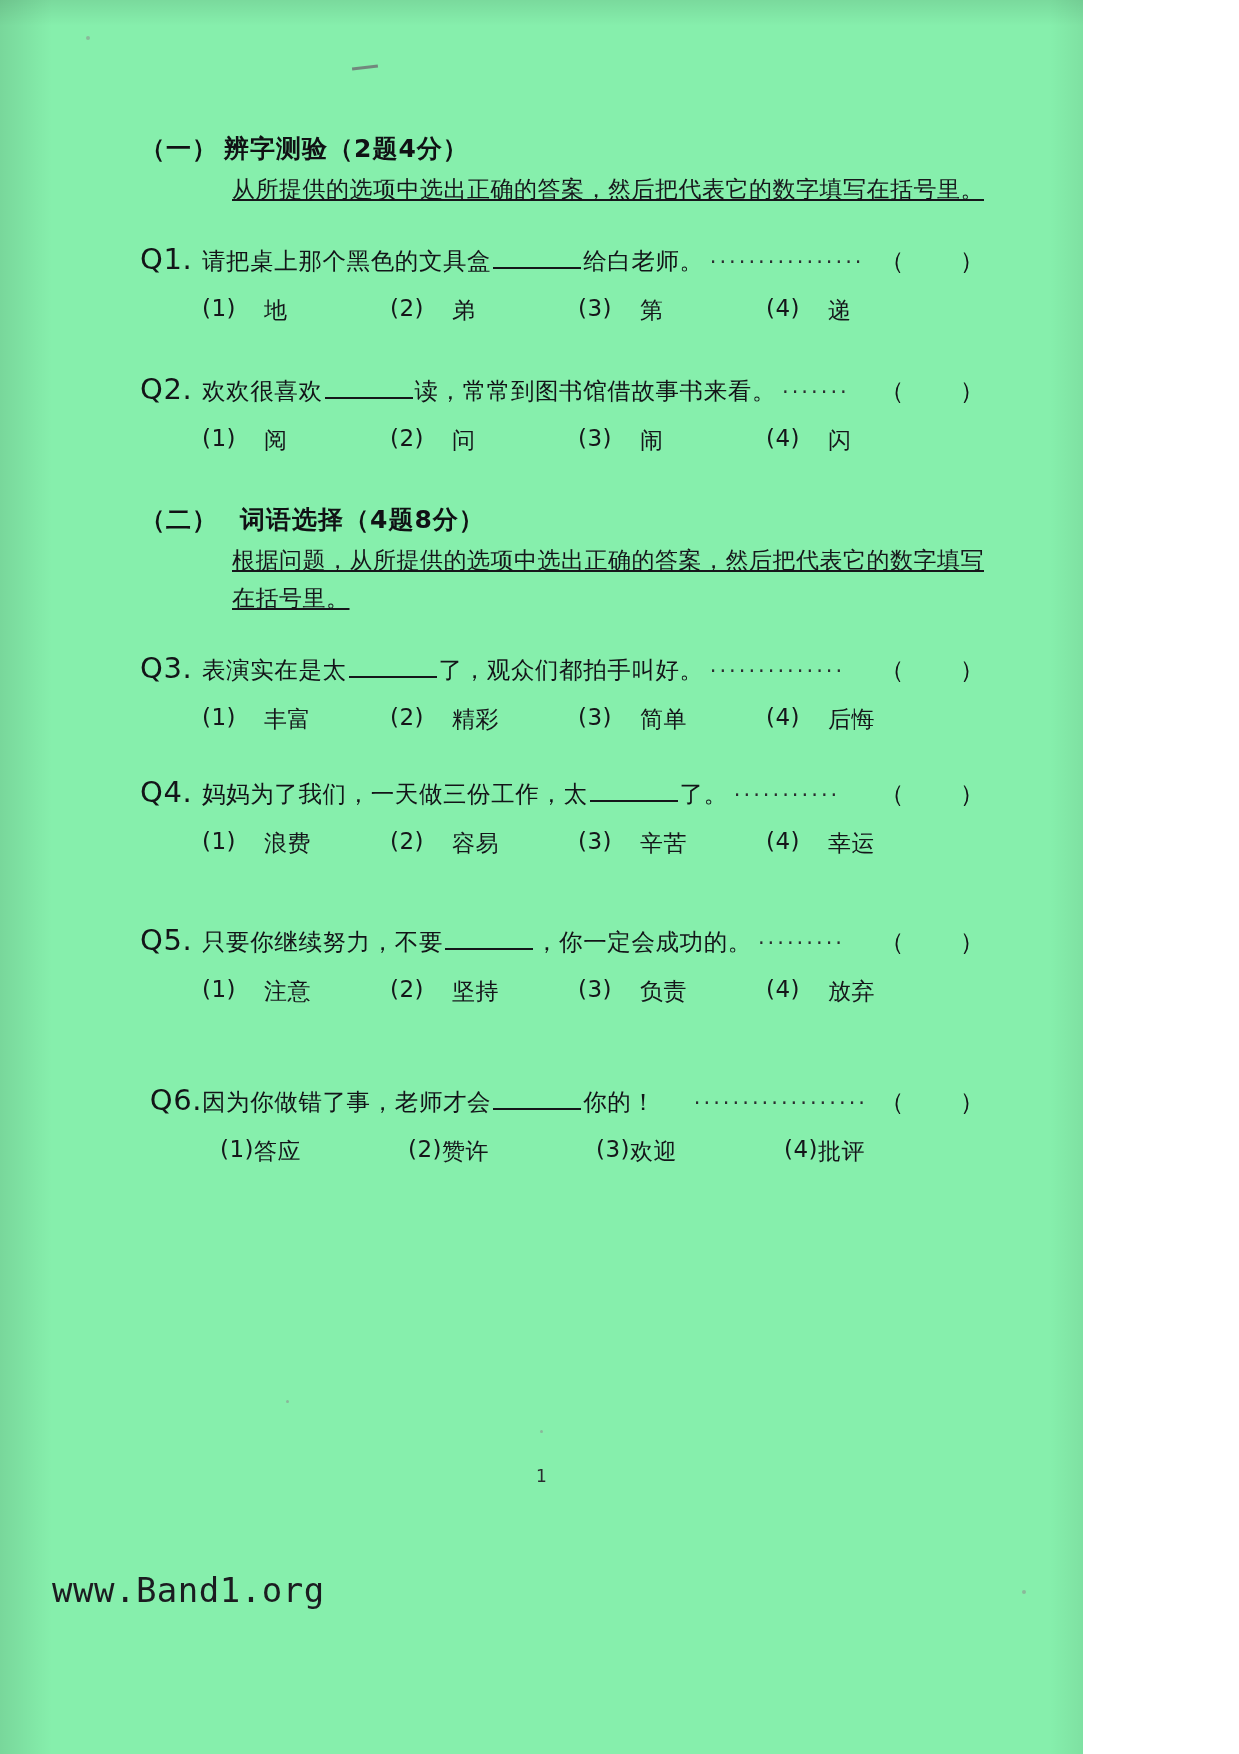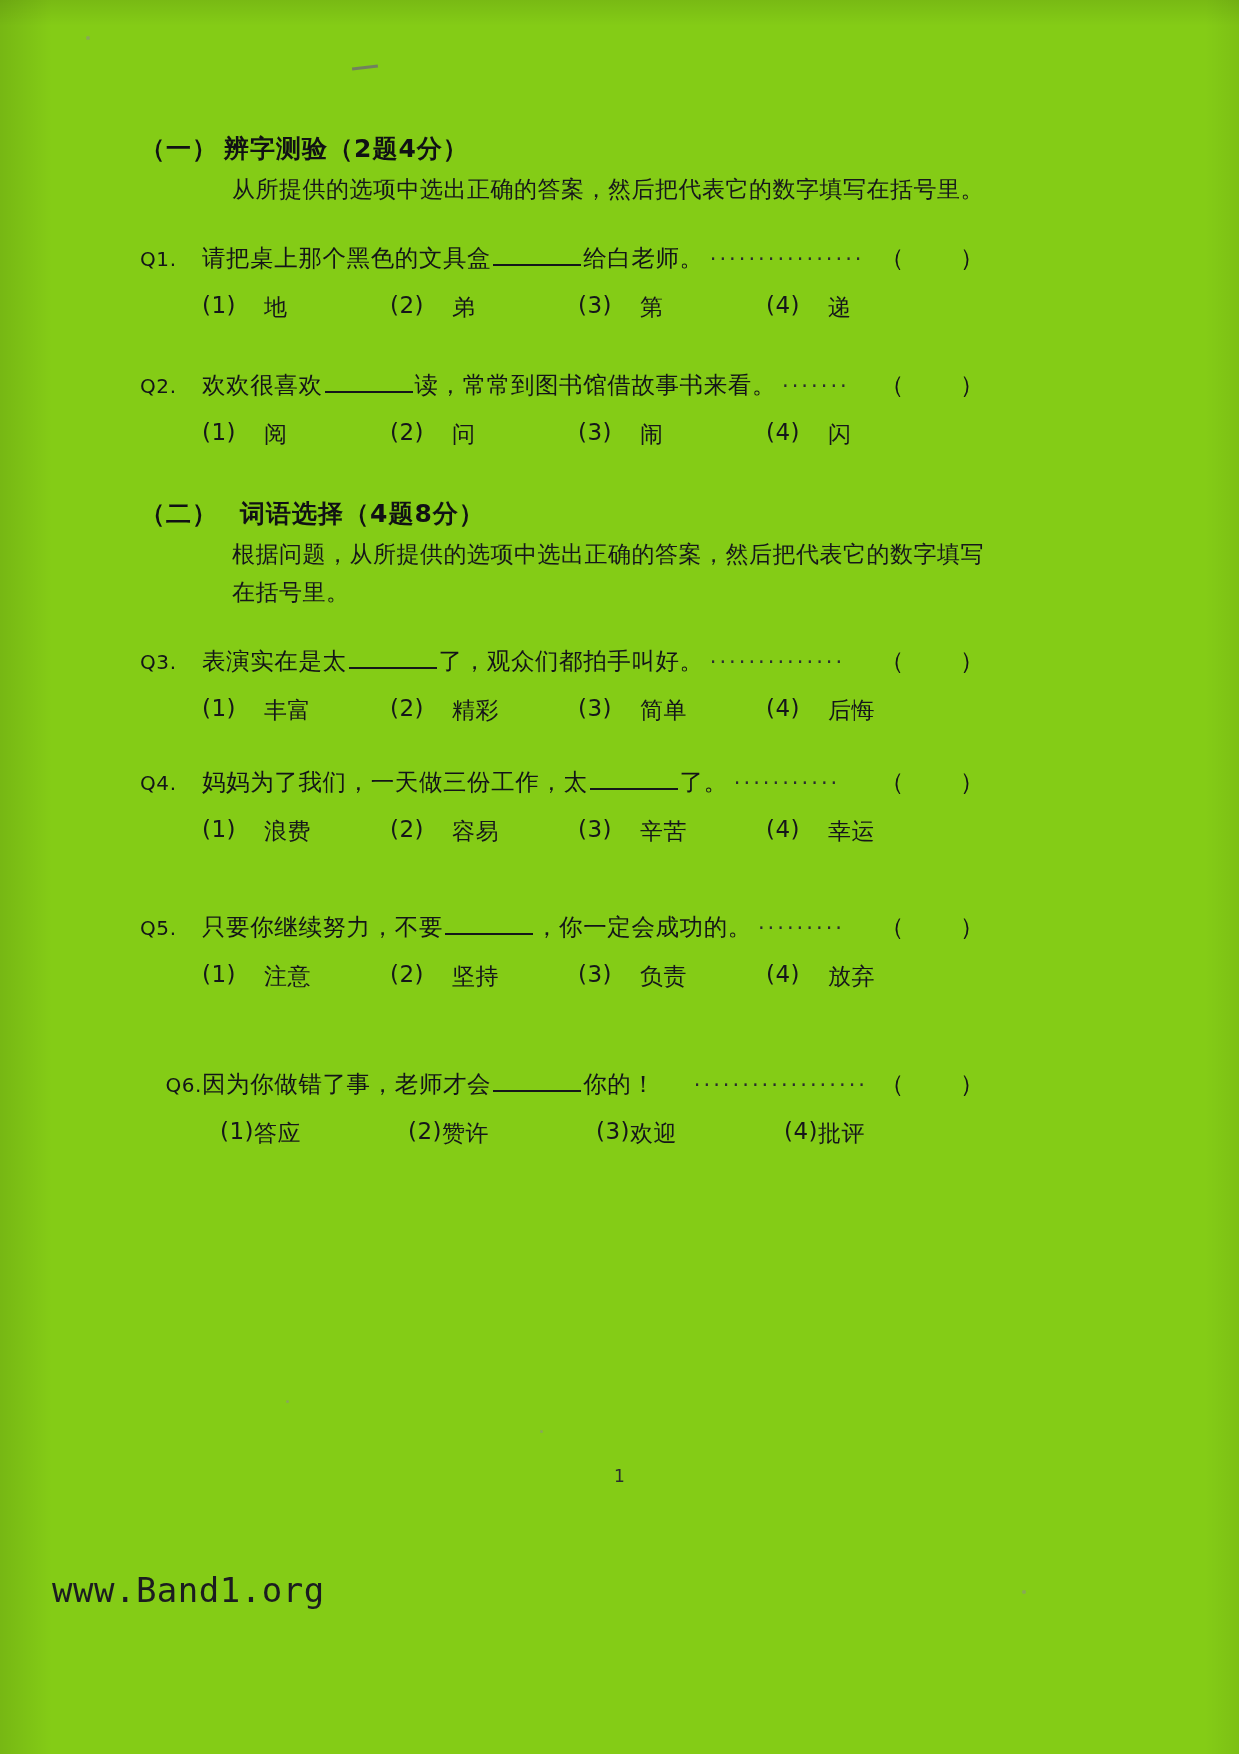--- a/index.html
+++ b/index.html
@@ -5,23 +5,23 @@
   html, body {
     margin: 0;
     padding: 0;
     background: #ffffff;
   }
   body {
     font-family: "DejaVu Sans", sans-serif;
   }
   .page {
     position: relative;
-    width: 1239px;
+    width: 1083px;
     height: 1754px;
-    background: #84cc16;
+    background: #86efac;
     overflow: hidden;
   }
   
   .scan-edge-left {
     position: absolute;
     left: 0; top: 0;
     width: 52px; height: 100%;
     background: linear-gradient(to right, rgba(0,0,0,0.10), rgba(0,0,0,0.0));
     pointer-events: none;
   }
@@ -69,37 +69,38 @@
   .section-title .sec-num {
     margin-right: 6px;
   }
   .section-instr {
     font-size: 23px;
     line-height: 1.62;
     margin: 0 0 0 92px;
     color: #16171b;
     letter-spacing: .5px;
     max-width: 790px;
+    text-decoration: underline;
   }
 
   .question-block {
     margin-top: 34px;
   }
   .q-line {
     display: flex;
     align-items: baseline;
     font-size: 23.5px;
     letter-spacing: .6px;
     white-space: nowrap;
     color: #131418;
   }
   .q-num {
     width: 62px;
     flex: 0 0 62px;
-    font-size: 20px;
+    font-size: 29px;
   }
   .q-stem {
     flex: 0 0 auto;
   }
   .blank {
     display: inline-block;
     width: 88px;
     border-bottom: 2px solid #15161a;
     margin: 0 2px;
     vertical-align: 2px;

